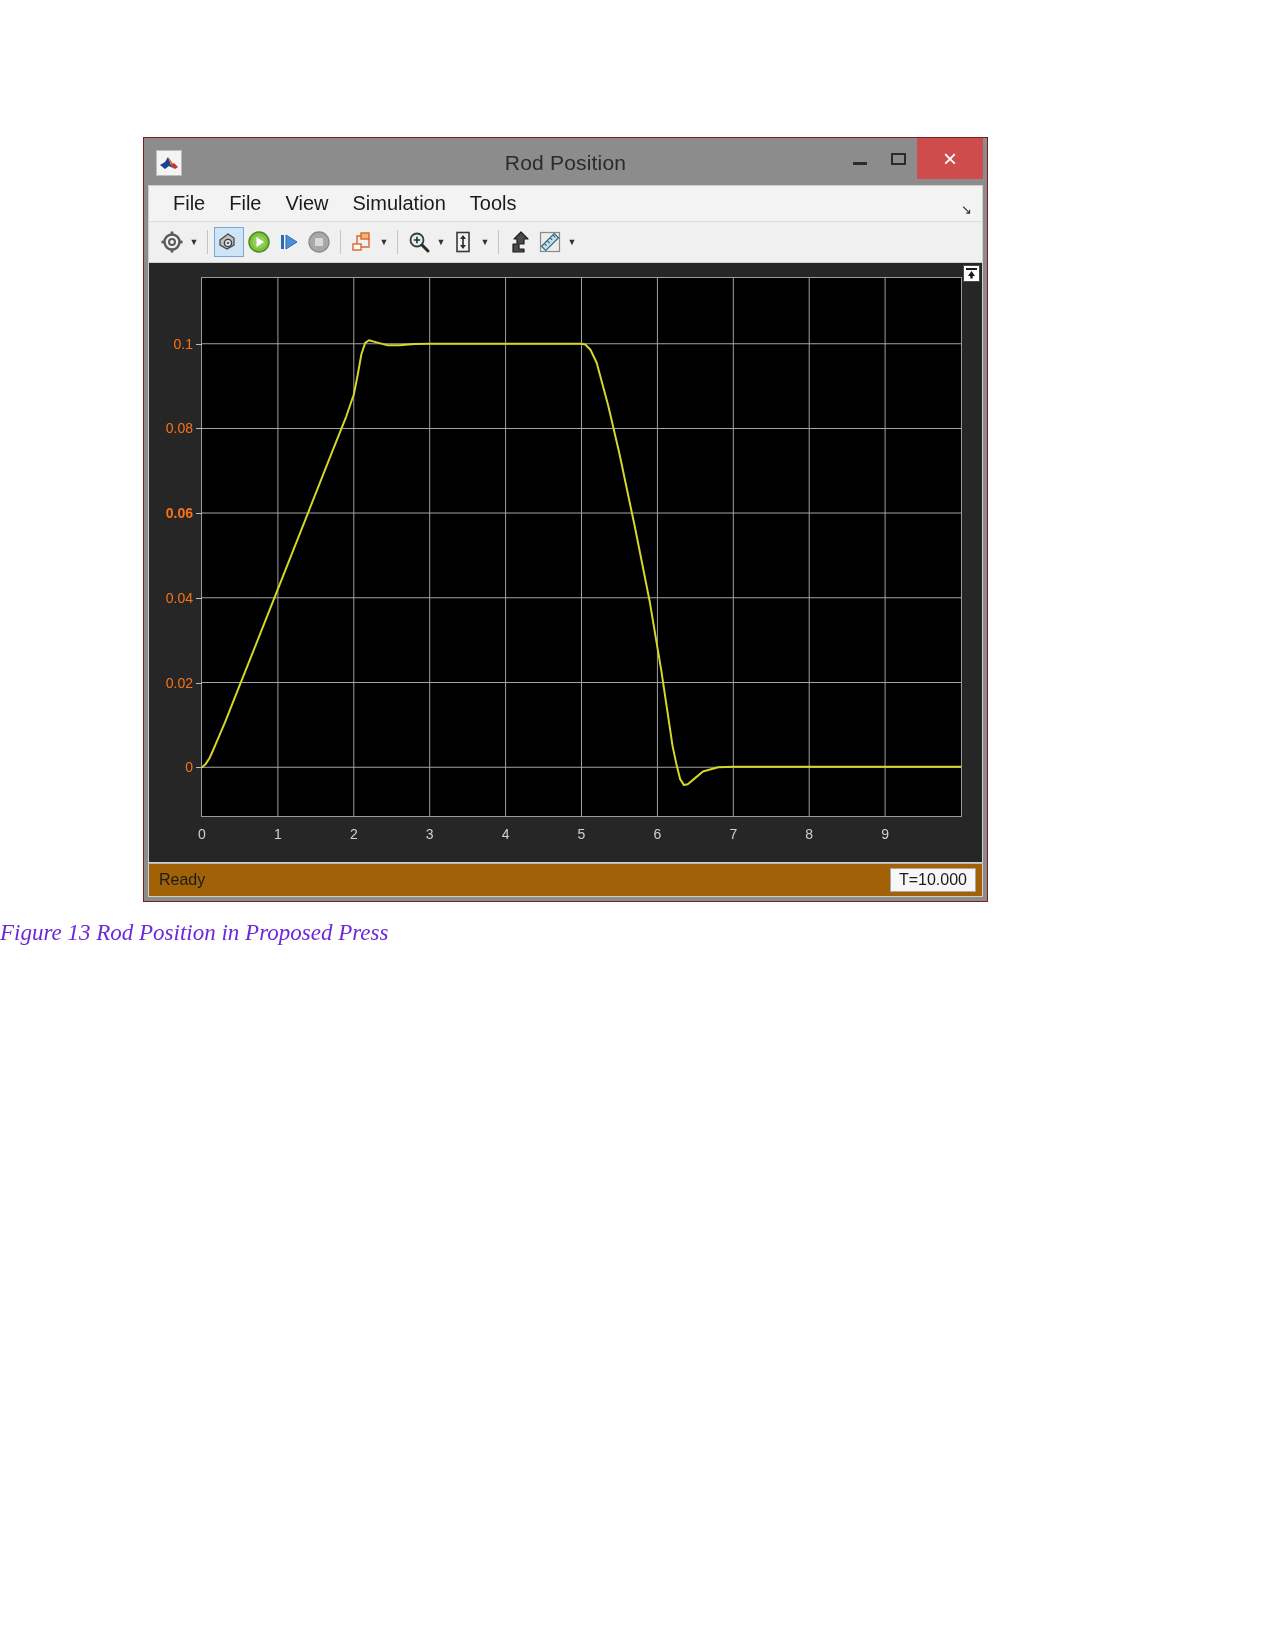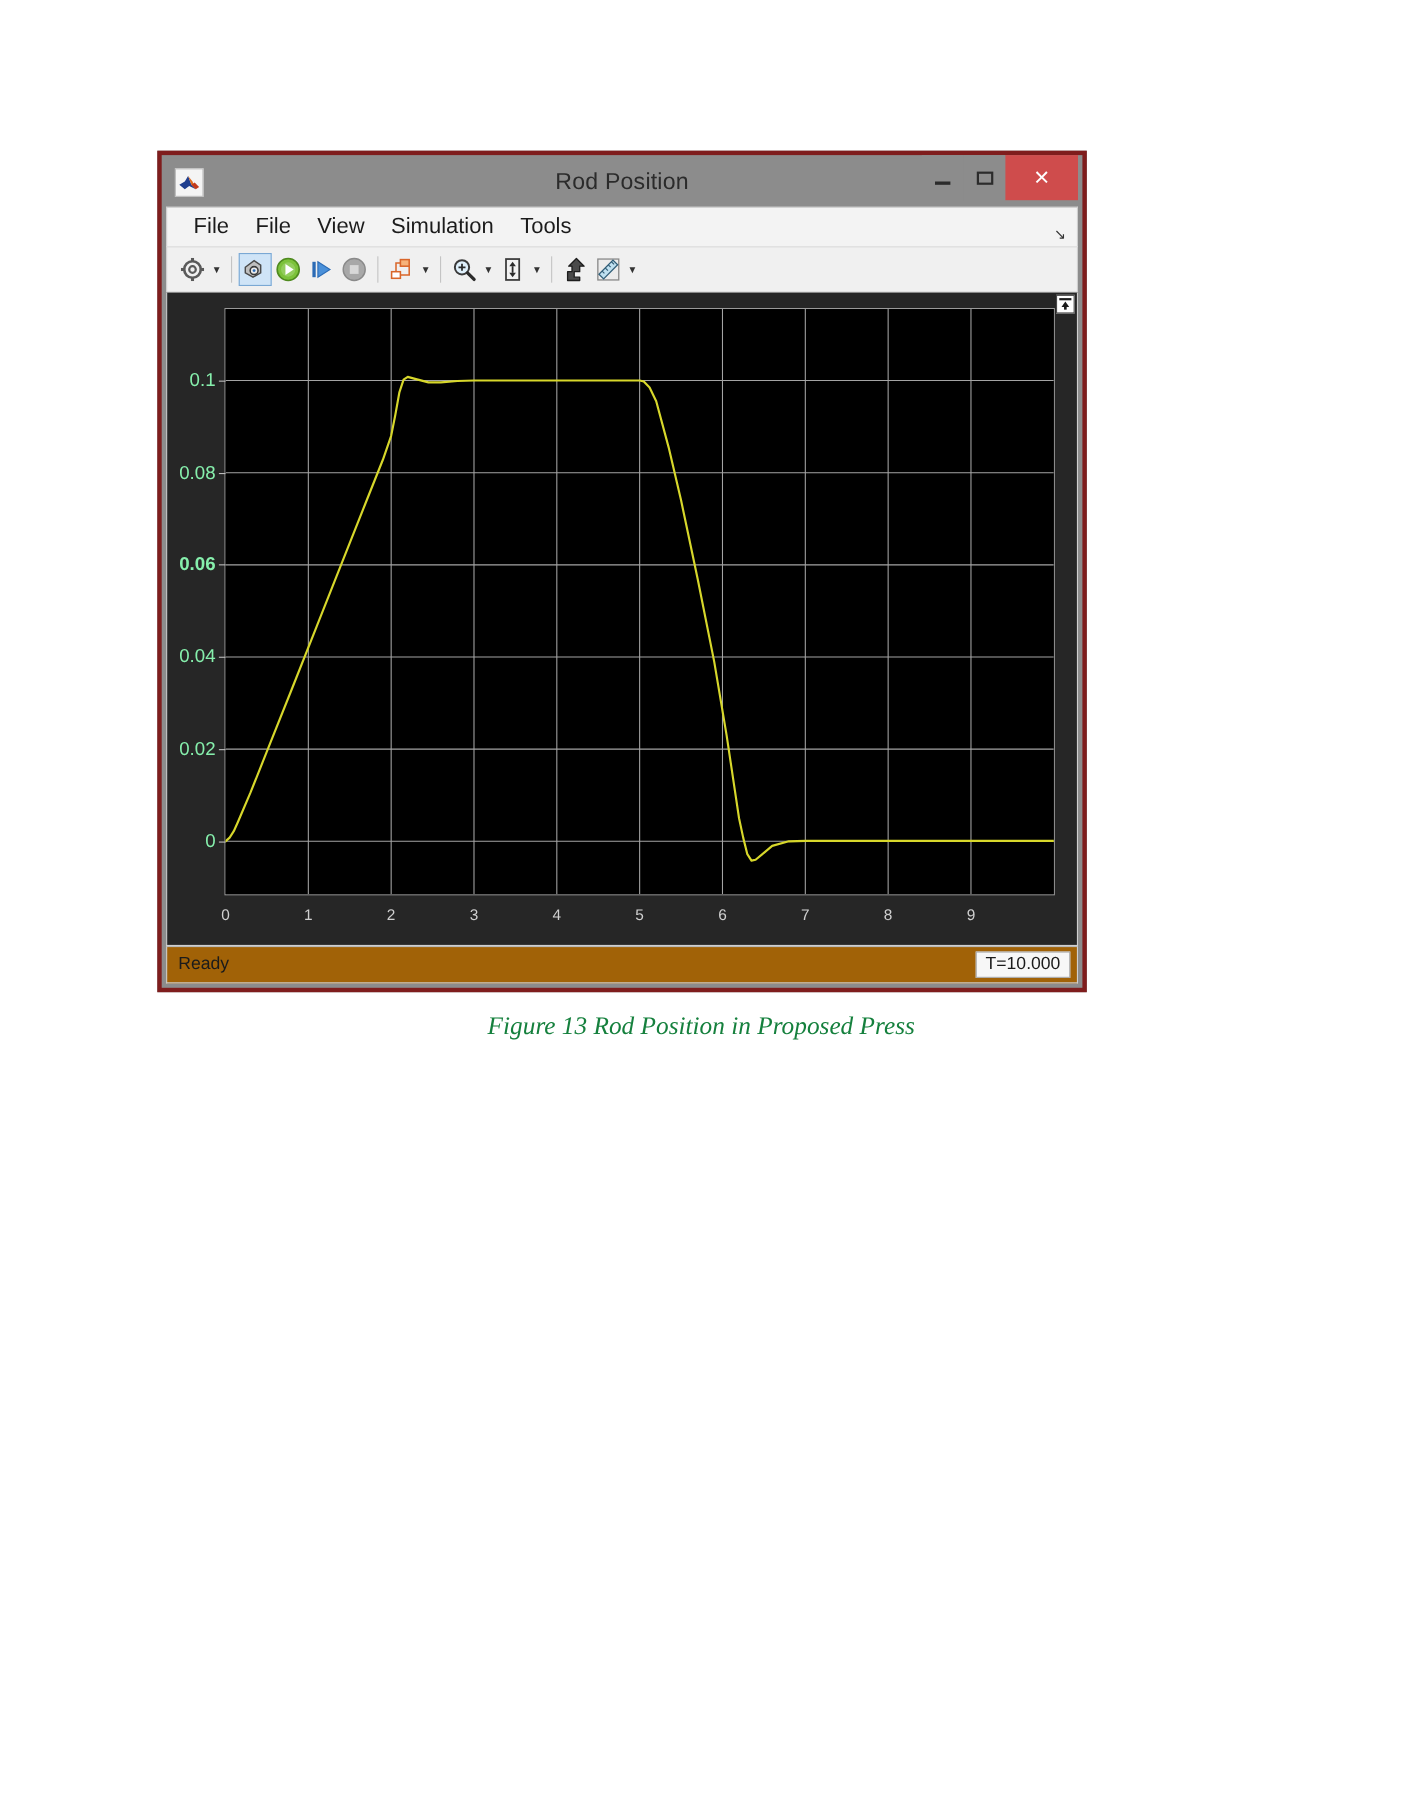--- a/index.html
+++ b/index.html
@@ -19,21 +19,21 @@
   }
 
   
   .scope-window {
     position: absolute;
     left: 143px;
     top: 137px;
     width: 845px;
     height: 765px;
     background: #8c8c8c;
-    border: 4px solid #7f1d1d;
+    border: 1px solid #7f1d1d;
     box-sizing: border-box;
     padding: 3px 4px 4px 4px;
     display: flex;
     flex-direction: column;
   }
 
   
   .titlebar {
     position: relative;
     height: 44px;
@@ -180,22 +180,22 @@
     bottom: 45px;
     background: #000000;
     border: 1px solid #9a9a9a;
     box-sizing: border-box;
   }
   .ytick-label {
     position: absolute;
     right: 100%;
     margin-right: 9px;
     transform: translateY(-50%);
-    color: #86efac;
-    font-size: 17px;
+    color: #f97316;
+    font-size: 14px;
     white-space: nowrap;
     font-family: "Liberation Sans", sans-serif;
   }
   .xtick-label {
     position: absolute;
     top: 100%;
     margin-top: 10px;
     transform: translateX(-50%);
     color: #d0d0d0;
     font-size: 14px;
@@ -233,25 +233,25 @@
     background: #f7f7f7;
     padding: 2px 8px;
     font-family: "Liberation Sans", sans-serif;
   }
 
   
   .caption {
     position: absolute;
     left: 0; right: 0;
     top: 920px;
-    text-align: center;
+    text-align: left;
     font-family: "Liberation Serif", serif;
     font-style: italic;
     font-size: 23px;
-    color: #15803d;
+    color: #6d28d9;
   }
 </style>
 </head>
 <body>
 
 <div class="page">
 
   <div class="scope-window">
 
     <div class="titlebar">

